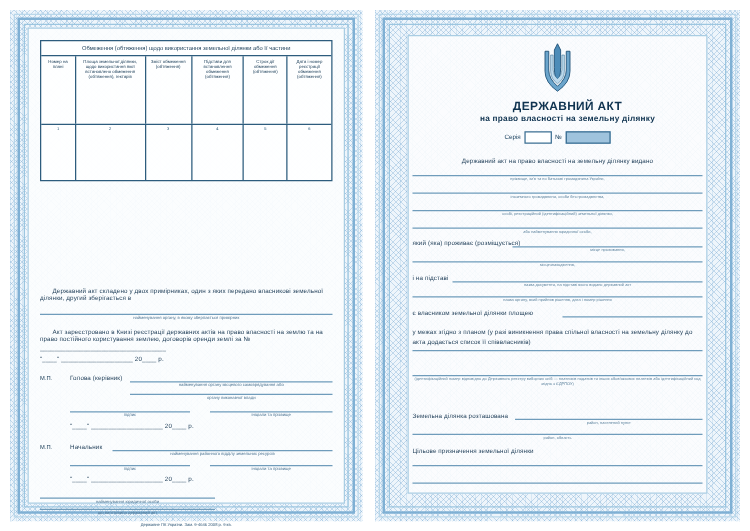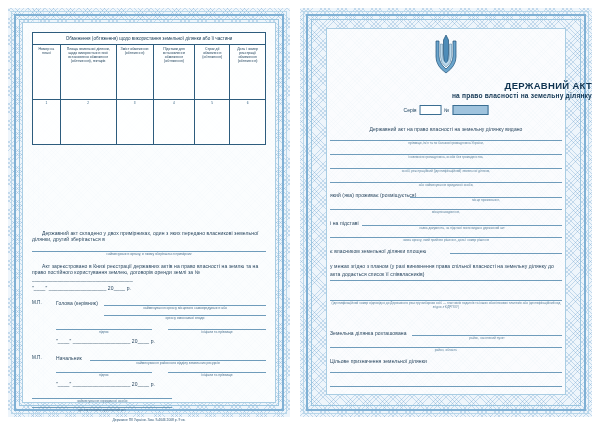--- a/index.html
+++ b/index.html
@@ -168,21 +168,21 @@
     left: 50%;
     transform: translateX(-50%);
     top: 26px;
     width: 30px;
     height: 40px;
   }
 
   .title-main {
     position: absolute;
     left: 16px; right: 0;
-    text-align: right;
+    text-align: center;
     color: #0f3350;
     font-weight: bold;
   }
   .title-1 { top: 72px; font-size: 9.5px; letter-spacing: 0.3px; }
   .title-2 { top: 84px; font-size: 6.6px; letter-spacing: 0.2px; }
 
   .serial-row {
     position: absolute;
     left: 50%;
     transform: translateX(-50%);

